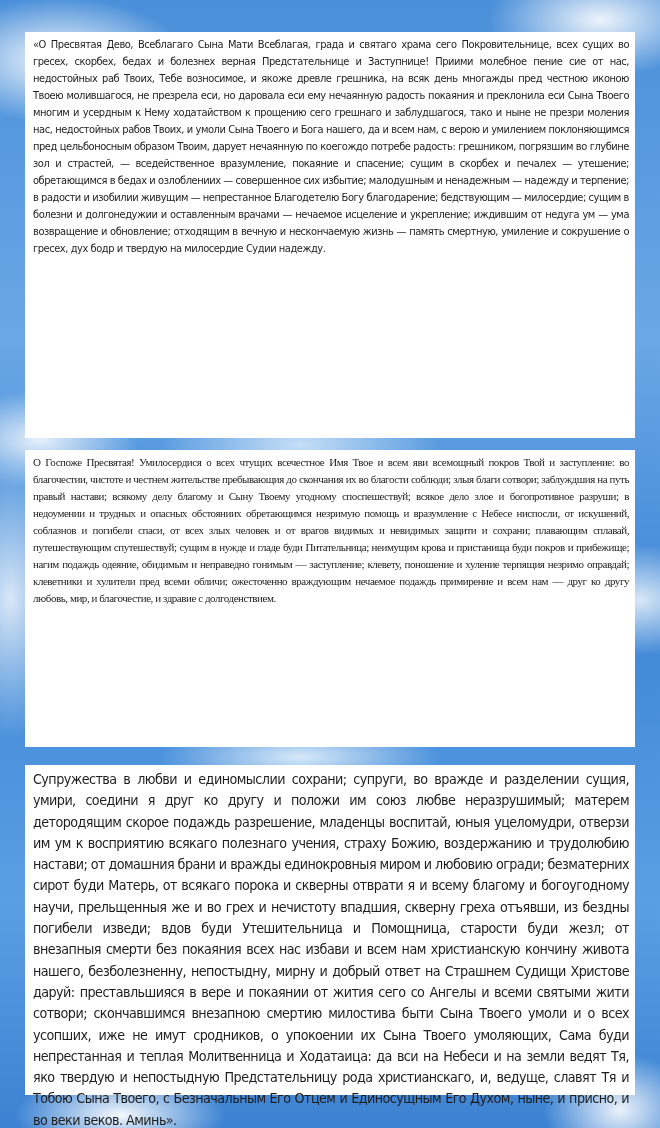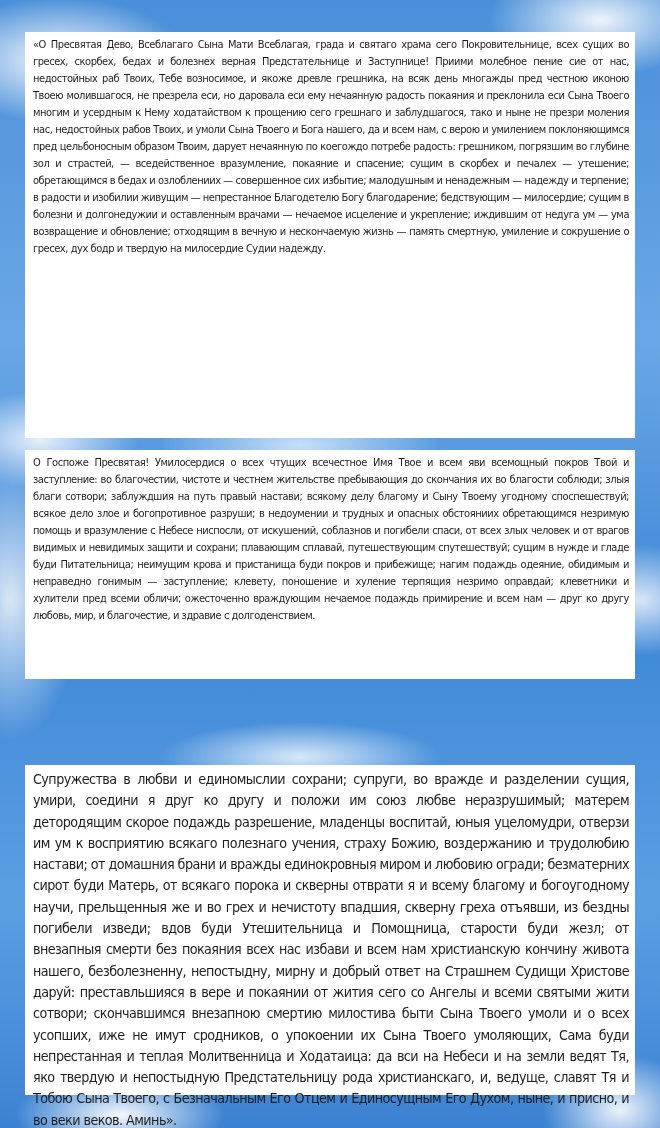--- a/index.html
+++ b/index.html
@@ -20,21 +20,21 @@
   }
   .panel {
     position: absolute; left: 25px; width: 610px; box-sizing: border-box;
     background: #ffffff; color: #1e1e1e;
     padding: 4px 6px 4px 8px;
     font-size: 11px; line-height: 17px;
     text-align: justify; letter-spacing: -0.45px;
   }
   .panel p { margin: 0; }
   #panel-1 { top: 32px; height: 406px; }
-  #panel-2 { top: 450px; height: 229px; }
+  #panel-2 { top: 450px; height: 297px; font-family: Liberation Serif, serif; }
   #panel-3 { top: 765px; height: 330px; font-size: 14.2px; line-height: 21.3px; letter-spacing: -0.55px; }
 </style>
 </head>
 <body>
 
 <div id="panel-1" class="panel">
   <p>«О Пресвятая Дево, Всеблагаго Сына Мати Всеблагая, града и святаго храма сего Покровительнице, всех сущих во гресех, скорбех, бедах и болезнех верная Предстательнице и Заступнице! Приими молебное пение сие от нас, недостойных раб Твоих, Тебе возносимое, и якоже древле грешника, на всяк день многажды пред честною иконою Твоею молившагося, не презрела еси, но даровала еси ему нечаянную радость покаяния и преклонила еси Сына Твоего многим и усердным к Нему ходатайством к прощению сего грешнаго и заблудшагося, тако и ныне не презри моления нас, недостойных рабов Твоих, и умоли Сына Твоего и Бога нашего, да и всем нам, с верою и умилением поклоняющимся пред цельбоносным образом Твоим, дарует нечаянную по коегождо потребе радость: грешником, погрязшим во глубине зол и страстей, — вседейственное вразумление, покаяние и спасение; сущим в скорбех и печалех — утешение; обретающимся в бедах и озлоблениих — совершенное сих избытие; малодушным и ненадежным — надежду и терпение; в радости и изобилии живущим — непрестанное Благодетелю Богу благодарение; бедствующим — милосердие; сущим в болезни и долгонедужии и оставленным врачами — нечаемое исцеление и укрепление; иждившим от недуга ум — ума возвращение и обновление; отходящим в вечную и нескончаемую жизнь — память смертную, умиление и сокрушение о гресех, дух бодр и твердую на милосердие Судии надежду.</p>
 </div>
 
 <div id="panel-2" class="panel">

